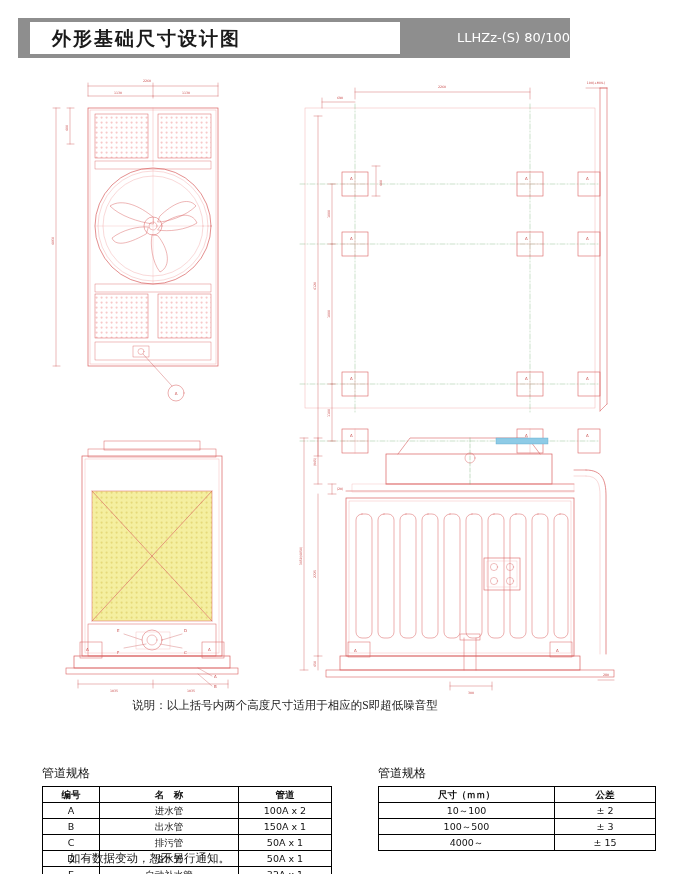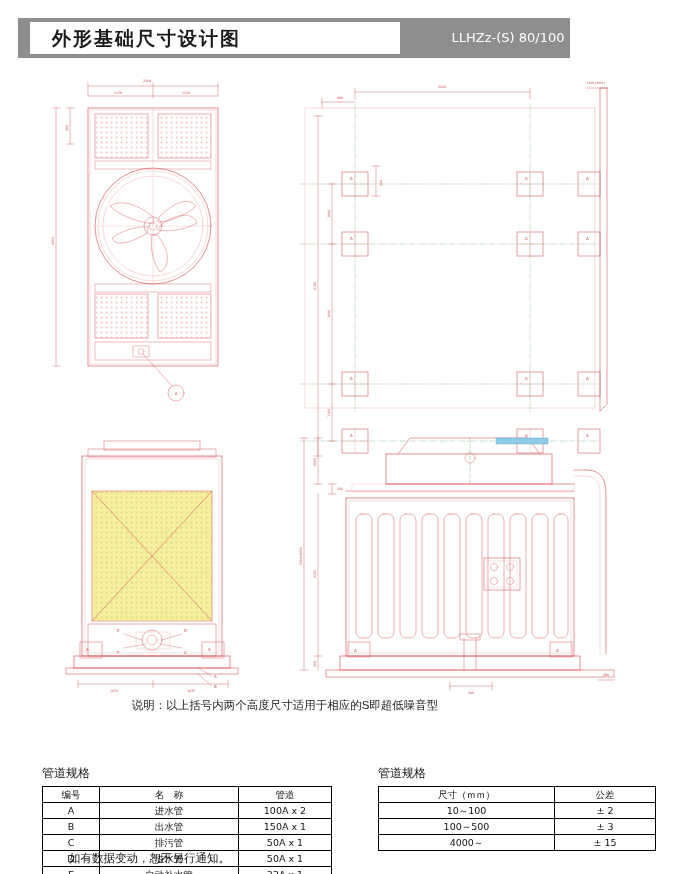--- a/index.html
+++ b/index.html
@@ -52,21 +52,21 @@
     position: absolute;
     right: 18px; top: 18px;
     width: 170px; height: 40px;
     background: #8e8e8e;
   }
   .model-text {
     position: absolute;
     right: 18px; top: 18px;
     width: 136px; height: 40px;
     line-height: 40px;
-    text-align: center;
+    text-align: right;
     padding-left: 12px;
     box-sizing: border-box;
     font-size: 13px;
     color: #ffffff;
     font-family: "DejaVu Sans", sans-serif;
   }
   .chev {
     position: absolute;
     top: 18px;
     width: 16px; height: 40px;
@@ -85,21 +85,21 @@
   .drawings svg { display: block; }
 
   
   .note {
     position: absolute;
     left: 0; top: 698px;
     width: 570px;
     text-align: center;
     font-size: 11.5px;
     color: #222;
-    font-family: Liberation Sans, sans-serif;
+    font-family: Liberation Serif, serif;
   }
 
   
   .tbl-wrap {
     position: absolute;
     top: 765px;
   }
   .tbl-wrap.left { left: 42px; width: 290px; }
   .tbl-wrap.right { left: 378px; width: 278px; }
 
@@ -119,21 +119,21 @@
   table, th, td {
     border: 1px solid #000;
   }
   th, td {
     text-align: center;
     padding: 1px 2px;
     height: 13px;
     line-height: 12px;
     color: #111;
   }
-  th { font-weight: normal; }
+  th { font-weight: bold; }
   .footnote {
     position: absolute;
     left: 42px; top: 851px;
     font-size: 11.5px;
     font-family: "DejaVu Sans", sans-serif;
     color: #111;
     padding-left: 27px;
   }
   .dim { font-size: 3.2px; fill: #c94b4b; font-family: "DejaVu Sans", sans-serif; }
   .dimv { font-size: 3.2px; fill: #c94b4b; font-family: "DejaVu Sans", sans-serif; }

